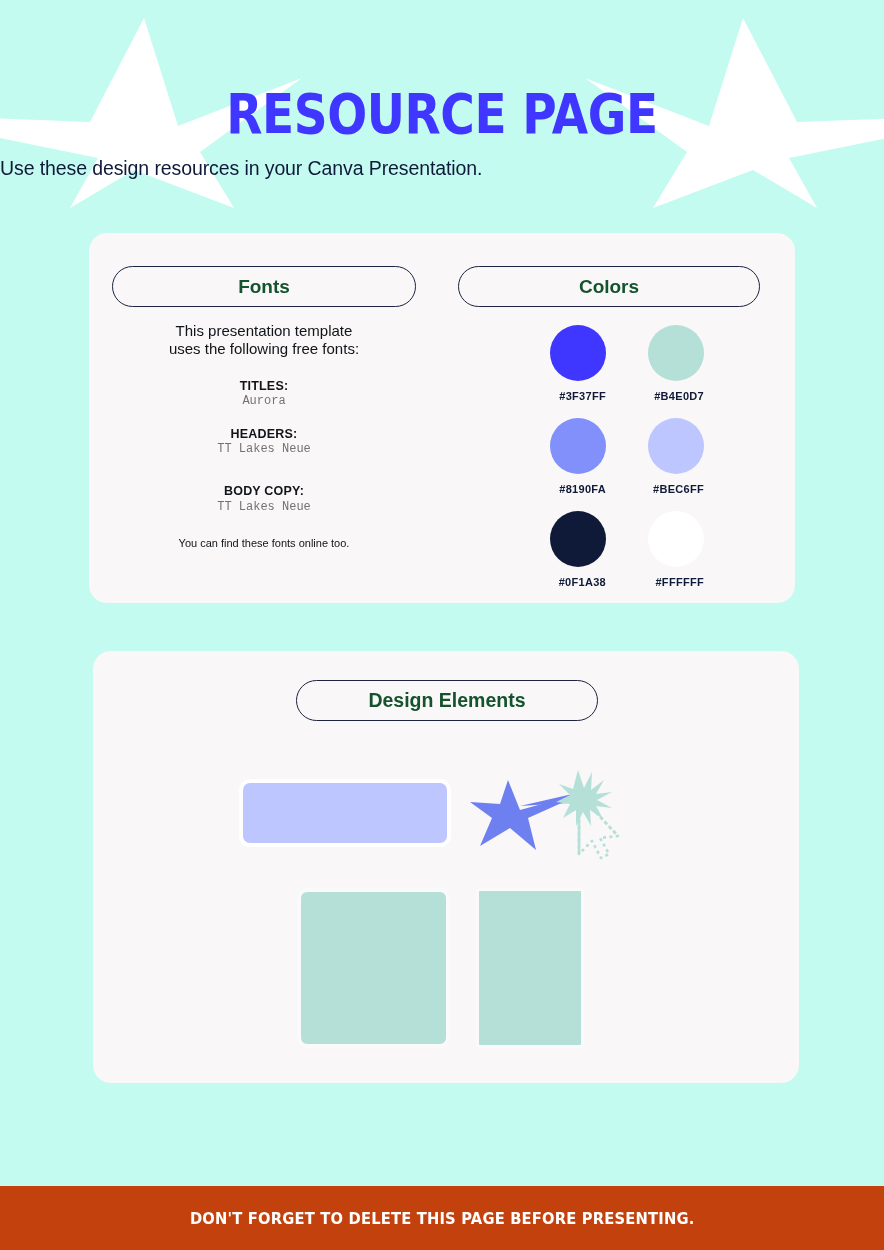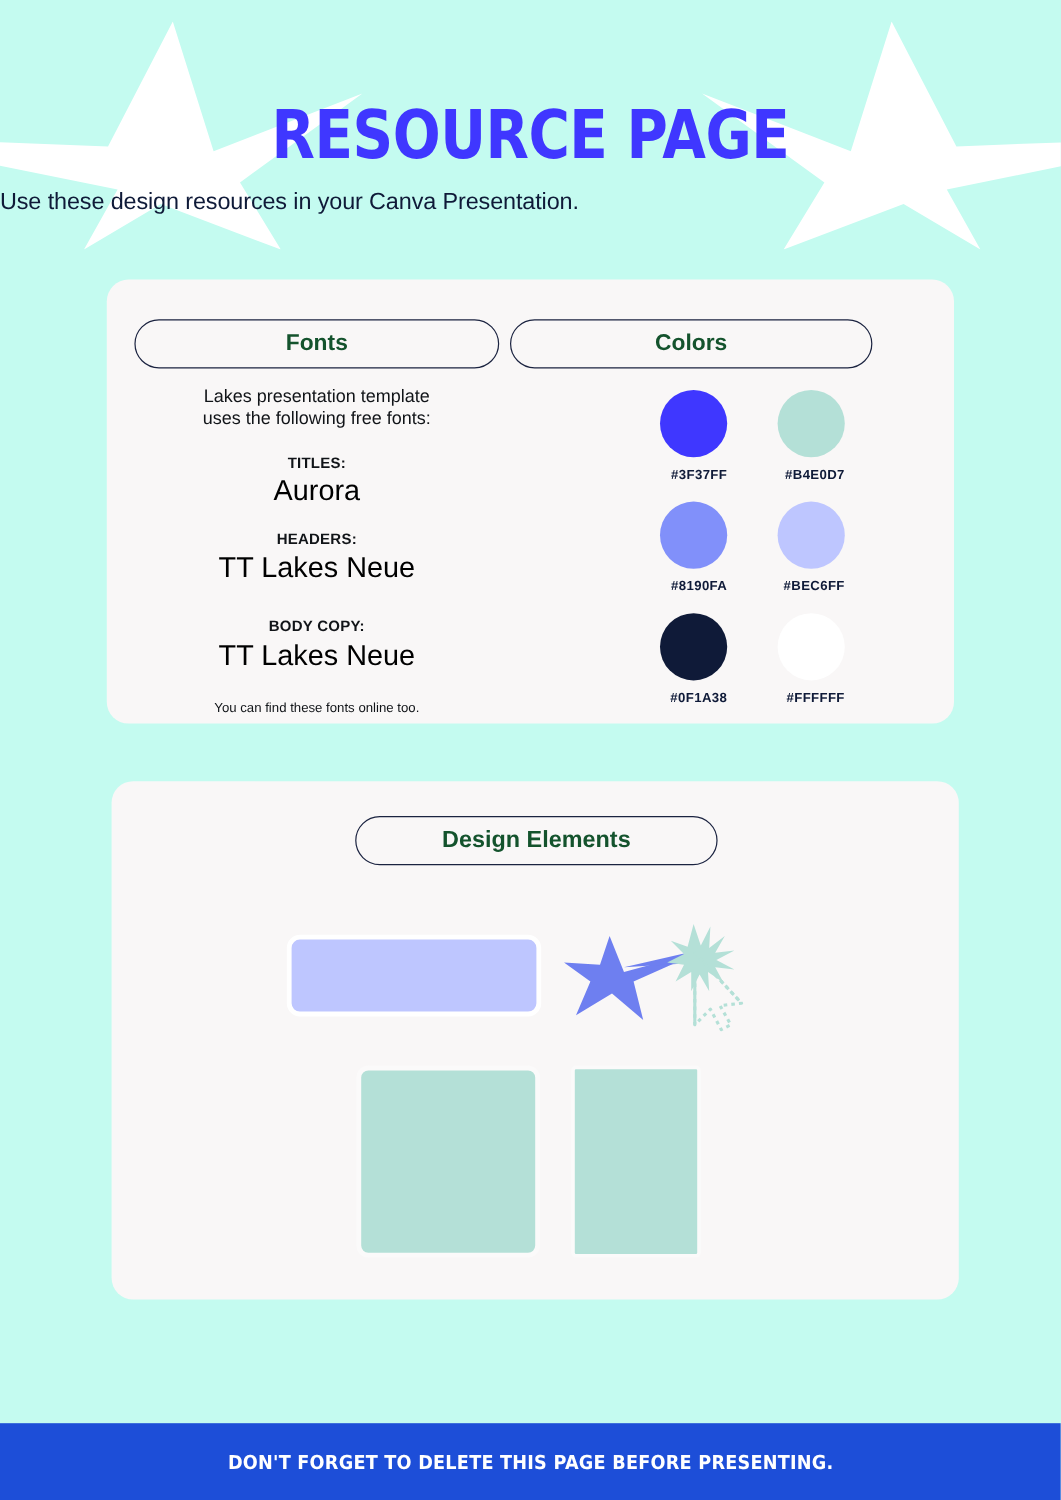--- a/index.html
+++ b/index.html
@@ -77,21 +77,21 @@
     background: #F9F7F7;
     display: flex;
     align-items: center;
     justify-content: center;
     font-size: 19px;
     font-weight: bold;
     color: #14532d;
     box-sizing: border-box;
   }
   #pill-fonts  { left: 112px; top: 266px; width: 304px; height: 41px; }
-  #pill-colors { left: 425px; top: 266px; width: 302px; height: 41px; }
+  #pill-colors { left: 458px; top: 266px; width: 302px; height: 41px; }
   #pill-design { left: 296px; top: 680px; width: 302px; height: 41px; font-size: 19.5px; }
 
   
   #fonts-body {
     position: absolute;
     left: 112px; top: 322px;
     width: 304px;
     text-align: center;
     color: #111418;
   }
@@ -102,23 +102,24 @@
   }
   .font-entry { margin-bottom: 17px; }
   .font-role {
     font-size: 12.5px;
     font-weight: bold;
     letter-spacing: 0.2px;
     line-height: 1.25;
     text-align: center;
   }
   .font-name {
-    font-size: 24px;
+    font-size: 12px;
     line-height: 1.3;
-    color: #000000;
+    color: #737373;
+    font-family: Liberation Mono, monospace;
   }
   #fonts-outro {
     font-size: 11px;
     margin-top: 22px;
   }
 
   
   #color-grid {
     position: absolute;
     left: 508px; top: 325px;
@@ -179,21 +180,21 @@
     border: 3px solid #FBFAFA;
     border-radius: 4px;
     box-sizing: border-box;
   }
 
   
   #footer {
     position: absolute;
     left: 0; top: 1186px;
     width: 884px; height: 64px;
-    background: #1d4ed8;
+    background: #c2410c;
     display: flex;
     align-items: center;
     justify-content: center;
   }
   #footer-text {
     color: #FFFFFF;
     font-family: "DejaVu Sans", sans-serif;
     font-size: 16px;
     font-weight: bold;
     letter-spacing: 0.2px;
@@ -220,21 +221,21 @@
 </div>
 
 <div class="card" id="card-resources"></div>
 
 <div class="pill" id="pill-fonts">Fonts</div>
 
 <div class="pill" id="pill-colors">Colors</div>
 
 <div id="fonts-body">
   <div class="fonts-intro">
-    <div>Lakes presentation template</div>
+    <div>This presentation template</div>
     <div>uses the following free fonts:</div>
   </div>
 
   <div class="font-entry">
     <div class="font-role">TITLES:</div>
     <div class="font-name">Aurora</div>
   </div>
 
   <div class="font-entry">
     <div class="font-role">HEADERS:</div>

